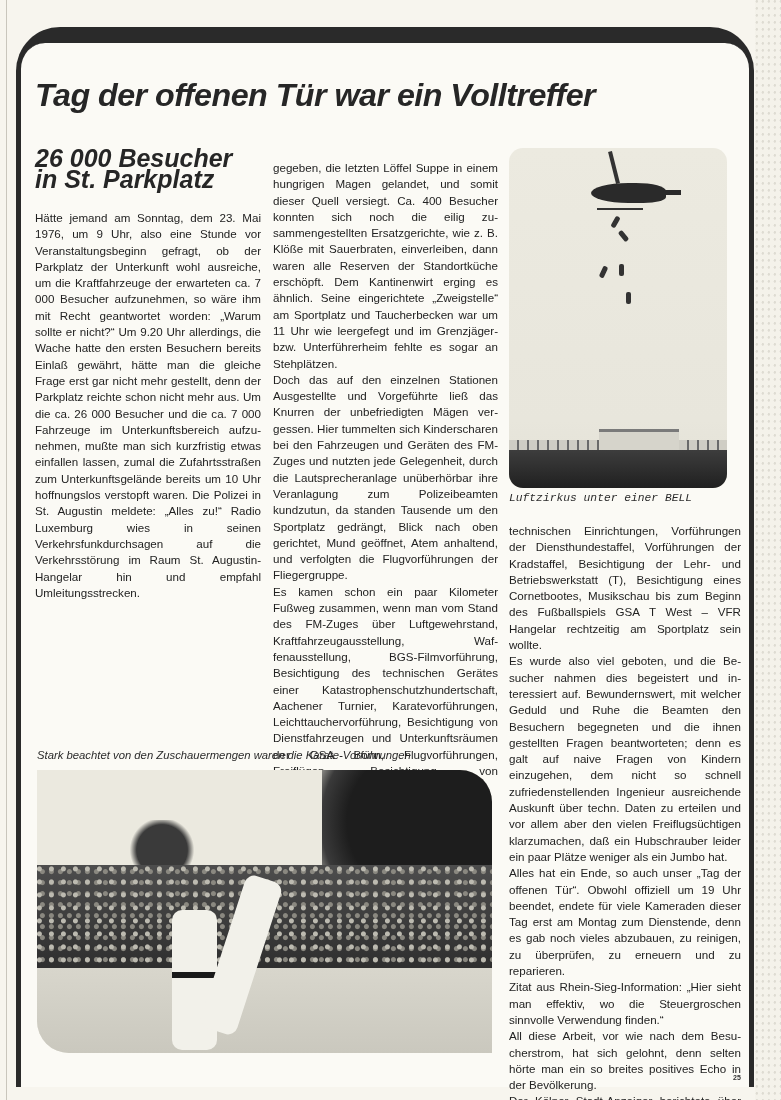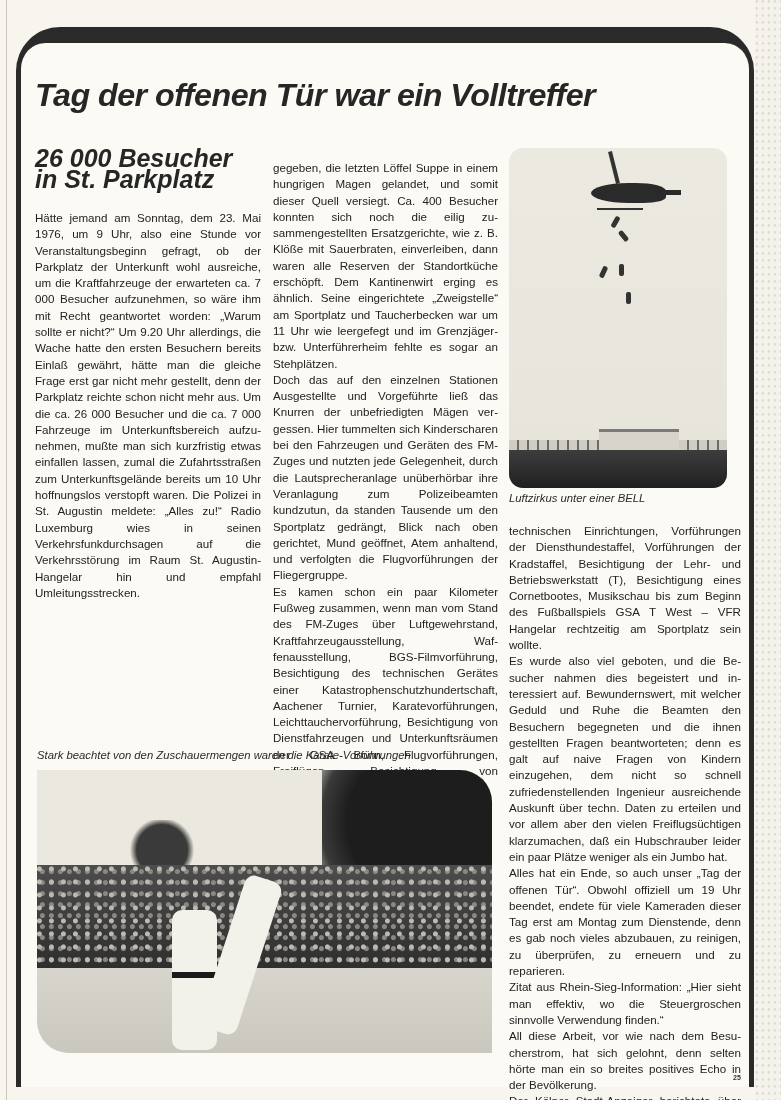--- a/index.html
+++ b/index.html
@@ -59,21 +59,21 @@
   .col2 { left: 273px; top: 160px; width: 225px; }
   .col3 { left: 509px; top: 523px; width: 232px; }
   .pagenum {
     position: absolute; left: 733px; top: 1074px;
     font-size: 7px; font-weight: bold; color: #333;
   }
   .caption {
     position: absolute; font-style: italic; font-size: 11.3px; color: #2a2a2a;
     white-space: nowrap;
   }
-  .cap-heli { left: 509px; top: 492px; }
+  .cap-heli { left: 509px; top: 492px; font-family: Liberation Mono, monospace; }
   .cap-karate { left: 37px; top: 749px; }
 
   
   .photo-heli {
     position: absolute; left: 509px; top: 148px; width: 218px; height: 340px;
     border-radius: 14px 14px 14px 14px;
     overflow: hidden;
     background: linear-gradient(#eceae0 0%, #e8e6dc 80%, #e3e1d6 100%);
   }
   .heli-ground {

